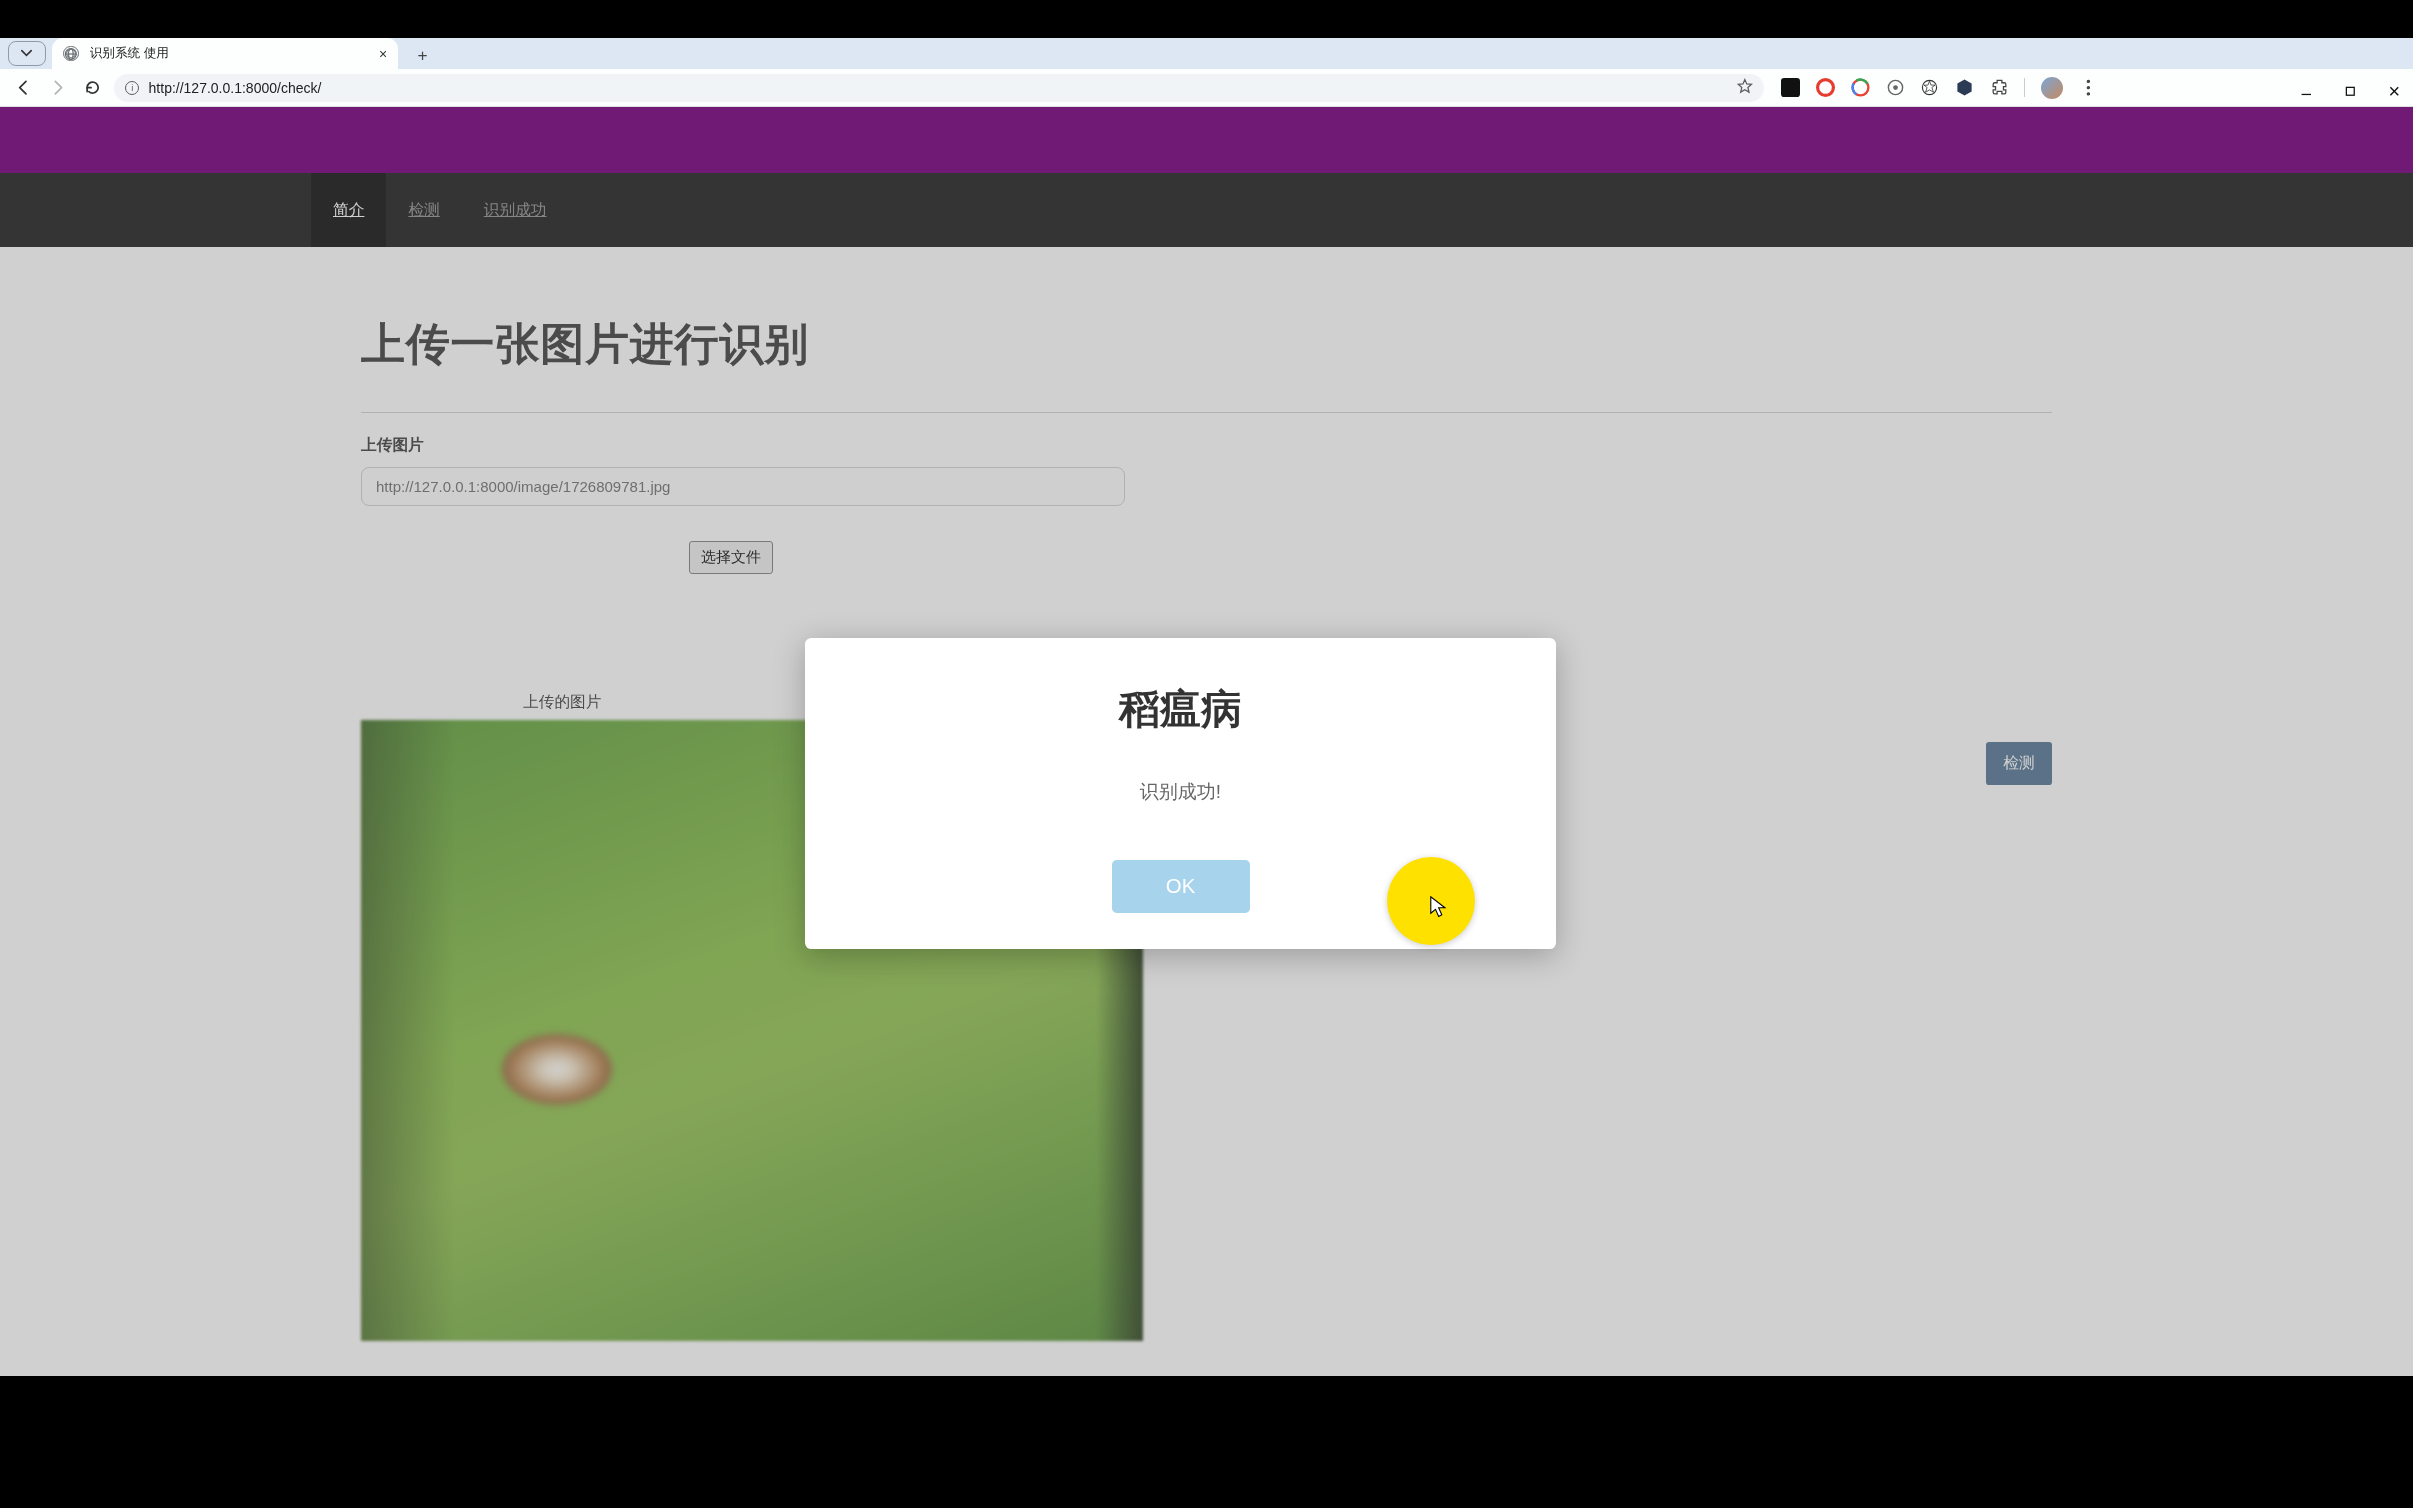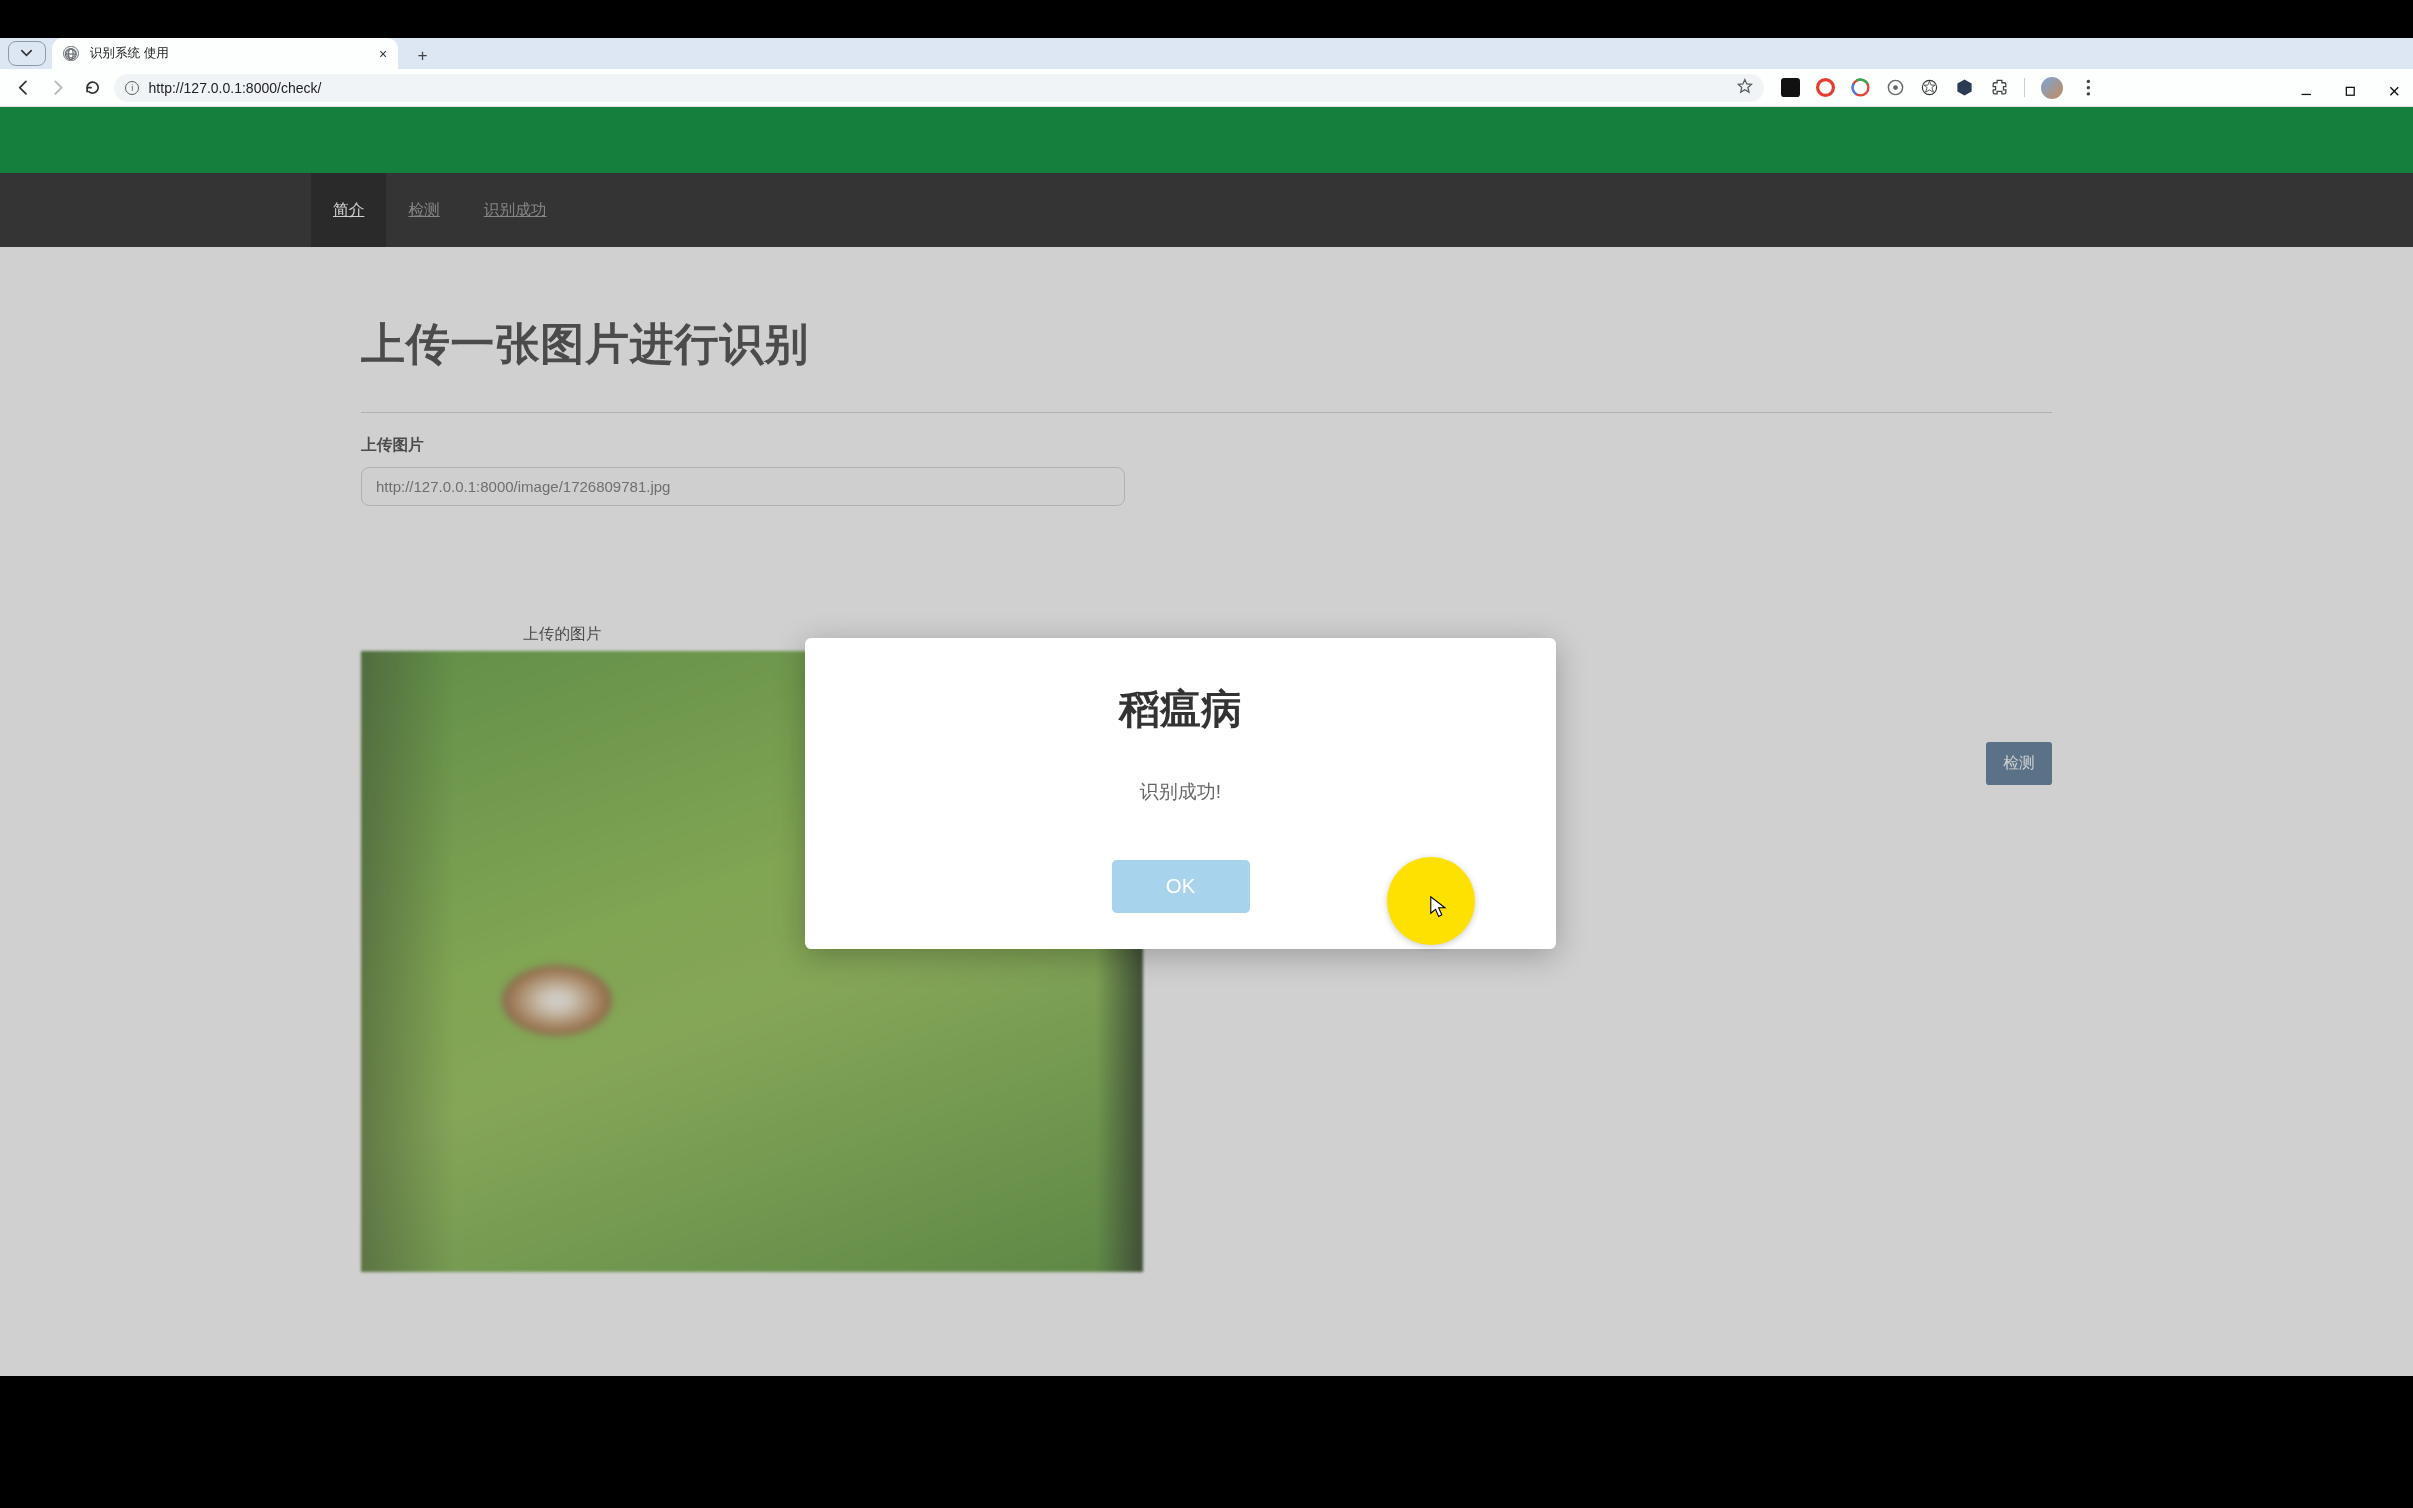--- a/index.html
+++ b/index.html
@@ -1,19 +1,19 @@
 <!DOCTYPE html>
 <html style="font-size:12.6px"><head>
 <meta charset="utf-8">
 <style>
   * { box-sizing: border-box; margin: 0; padding: 0; }
   html, body { width: 100%; height: 100%; font-family: -apple-system, "Helvetica Neue", Arial, "PingFang SC", "Microsoft YaHei", sans-serif; }
   body { background: #000; overflow: hidden; }
 
-  .screen { width: 2413px; height: 1412px; transform-origin: top left; background:#15803d; position:relative; }
+  .screen { width: 2413px; height: 1412px; transform-origin: top left; background:#701a75; position:relative; }
 
   
   .chrome { position:absolute; left:0; top:0; right:0; background:#dde6f3; }
   .blackbar-top { height:38px; background:#000; }
   .tabstrip { height:31px; display:flex; align-items:flex-end; padding:0 7.9px 0 3.1px; position:relative; }
   .tab-dropdown { width:38px; height:25px; border:0.8px solid #8d9aa8; border-radius:7.9px; display:flex; align-items:center; justify-content:center; margin:3.1px 6.3px 3.1px 4.7px; background:#dde6f3; cursor:pointer; }
   .tab { width:346px; height:31px; background:#fdfefe; border-top-left-radius:11px; border-top-right-radius:11px; display:flex; align-items:center; padding:0 11px; gap:11px; position:relative; }
   .tab .favicon { width:15.7px; height:15.7px; border-radius:50%; border:1.6px solid #6a6f74; display:flex; align-items:center; justify-content:center; }
   .tab .favicon::before { content:""; width:7.9px; height:7.9px; border:1.6px solid #6a6f74; border-radius:50%; position:absolute; }
   .tab .title { font-size:12.6px; color:#222; white-space:nowrap; overflow:hidden; }
@@ -199,20 +199,23 @@
       <div class="item active">简介</div>
       <div class="item">检测</div>
       <div class="item">识别成功</div>
     </div>
 
     <div class="page-body">
       <h1 class="page-title">上传一张图片进行识别</h1>
       <div class="hr"></div>
       <div class="field-label">上传图片</div>
       <input class="text-input" readonly="" value="http://127.0.0.1:8000/image/1726809781.jpg" style="">
+      <div class="file-row">
+        <button class="file-btn">选择文件</button>
+      </div>
 
       <div class="caption">上传的图片</div>
       <div class="uploaded-img">
         <div class="leaf-edge-l"></div>
         <div class="lesion"></div>
         <div class="leaf-edge"></div>
       </div>
     </div>
 
     <button class="detect-btn">检测</button>

